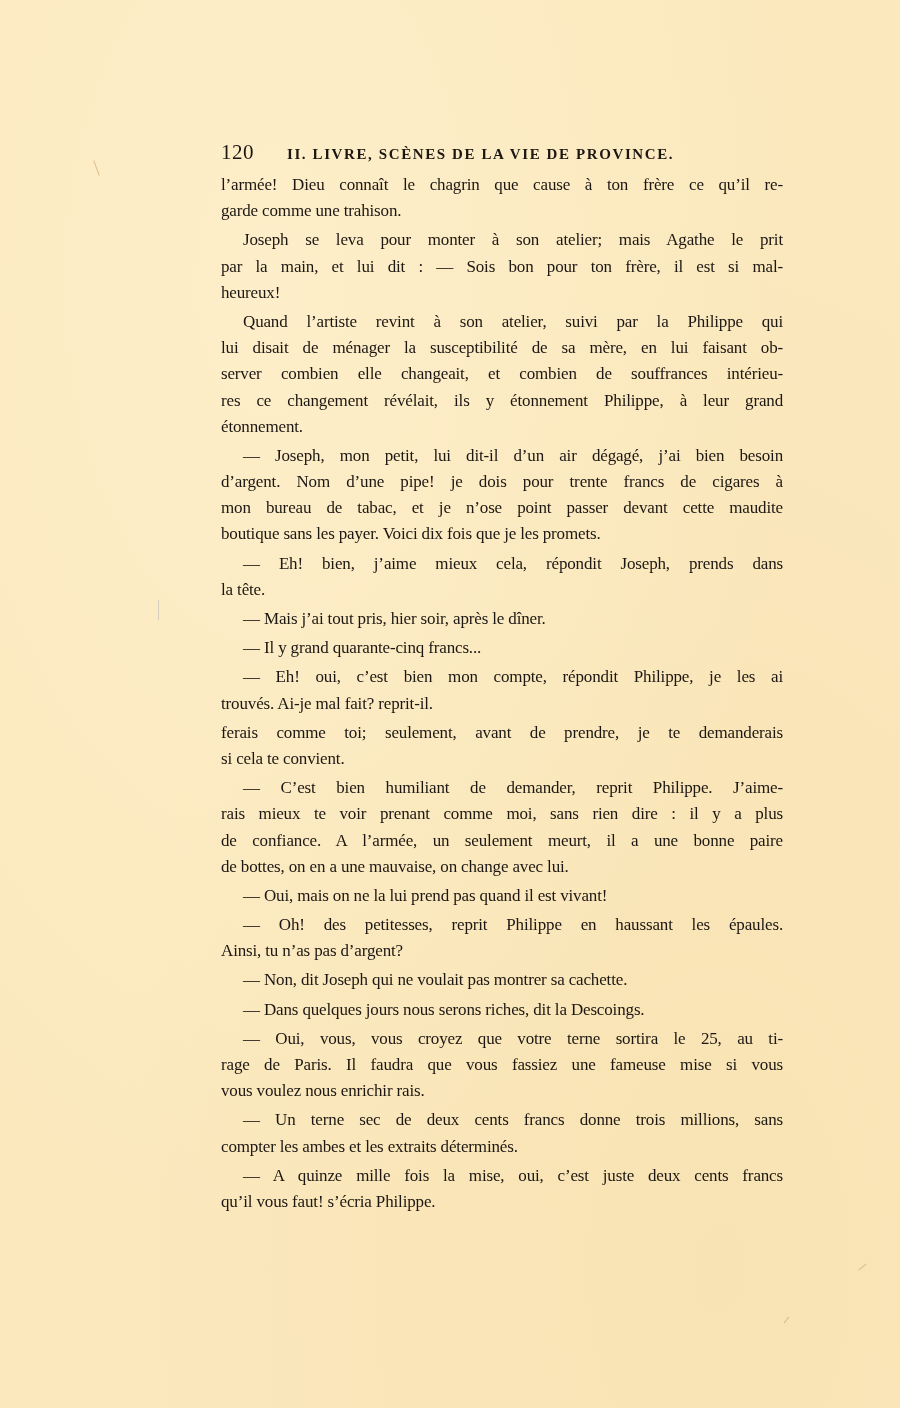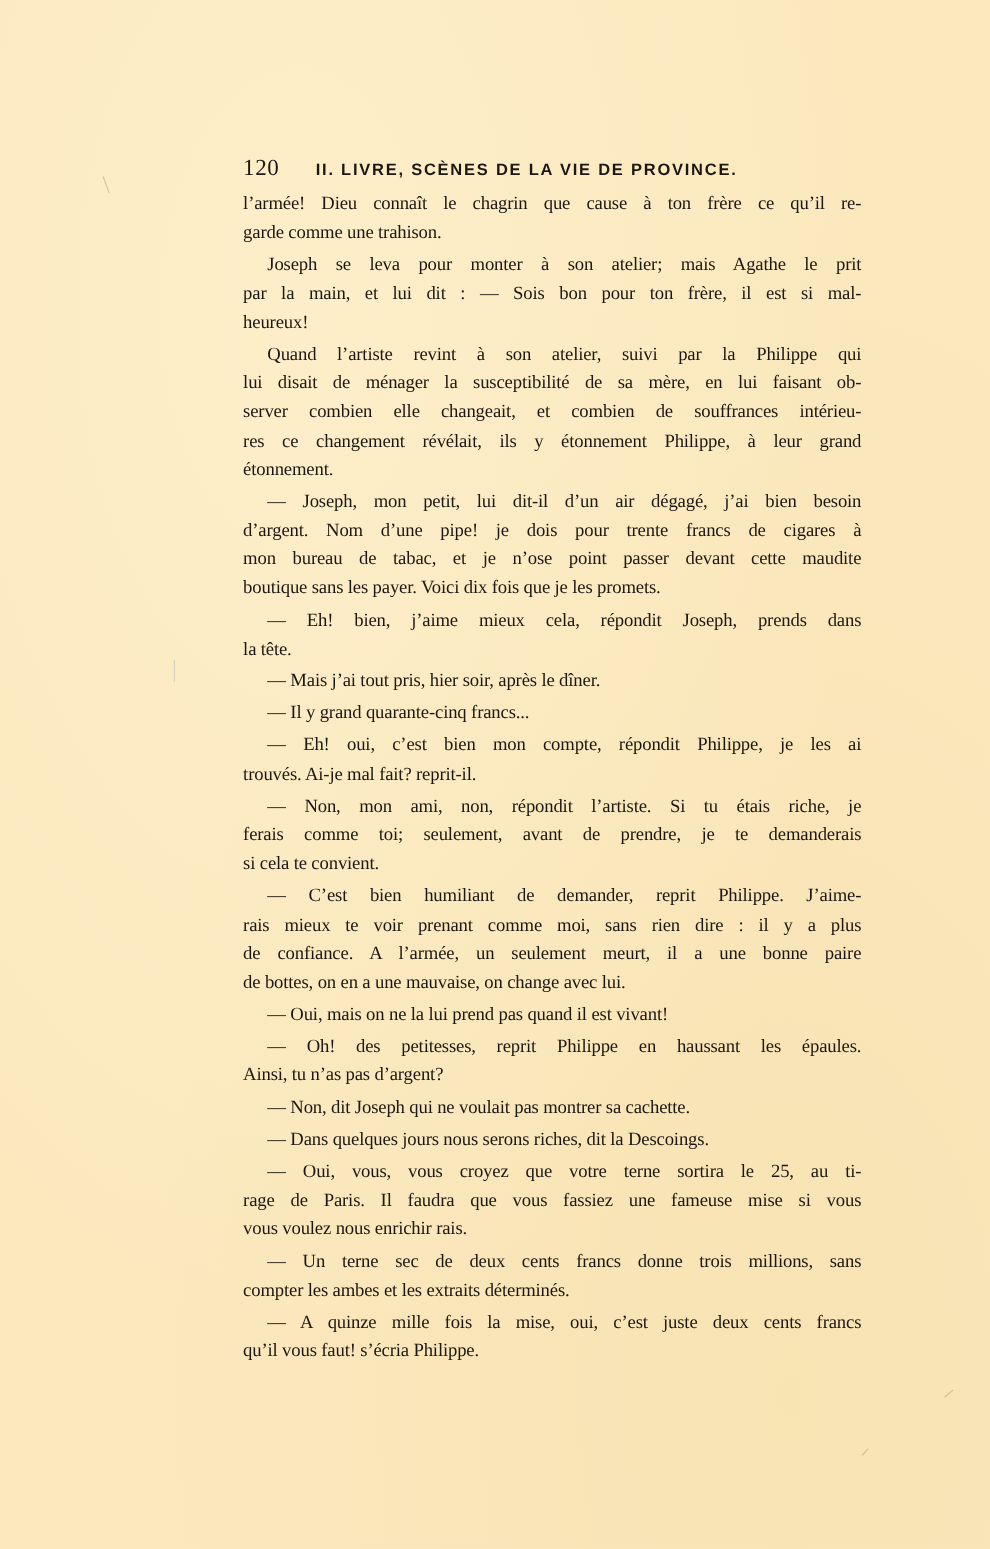--- a/index.html
+++ b/index.html
@@ -18,21 +18,21 @@
       #fbe8bd;
   }
   .fiber { position: absolute; width: 1px; background: #c9a06a; opacity: 0.6; }
   .header {
     position: absolute; left: 221px; top: 140px; width: 565px;
     display: flex; align-items: baseline; white-space: nowrap;
   }
   .page-number { font-size: 21px; letter-spacing: 0.5px; width: 66px; }
   .running-head {
     font-size: 15px; font-weight: bold; letter-spacing: 1.6px;
-    font-family: Liberation Sans, sans-serif; font-variant: small-caps;
+    font-family: Liberation Serif, serif; font-variant: small-caps;
   }
   .body-text {
     position: absolute; left: 221px; top: 172px; width: 562px;
   }
   .line {
     height: 26.2px; line-height: 26.2px; font-size: 17px;
     white-space: nowrap; text-align: justify; text-align-last: justify;
     letter-spacing: -0.15px;
   }
   .line.last { text-align-last: left; }
@@ -92,21 +92,20 @@
       <div class="paragraph">
         <div class="line indent last">— Il y grand quarante-cinq francs...</div>
       </div>
       <div class="para-gap"></div>
       <div class="paragraph">
         <div class="line indent">— Eh! oui, c’est bien mon compte, répondit Philippe, je les ai</div>
         <div class="line last">trouvés. Ai-je mal fait? reprit-il.</div>
       </div>
       <div class="para-gap"></div>
       <div class="paragraph">
-        <div class="line indent">— Non, mon ami, non, répondit l’artiste. Si tu étais riche, je</div>
         <div class="line">ferais comme toi; seulement, avant de prendre, je te demanderais</div>
         <div class="line last">si cela te convient.</div>
       </div>
       <div class="para-gap"></div>
       <div class="paragraph">
         <div class="line indent">— C’est bien humiliant de demander, reprit Philippe. J’aime-</div>
         <div class="line">rais mieux te voir prenant comme moi, sans rien dire : il y a plus</div>
         <div class="line">de confiance. A l’armée, un seulement meurt, il a une bonne paire</div>
         <div class="line last">de bottes, on en a une mauvaise, on change avec lui.</div>
       </div>

